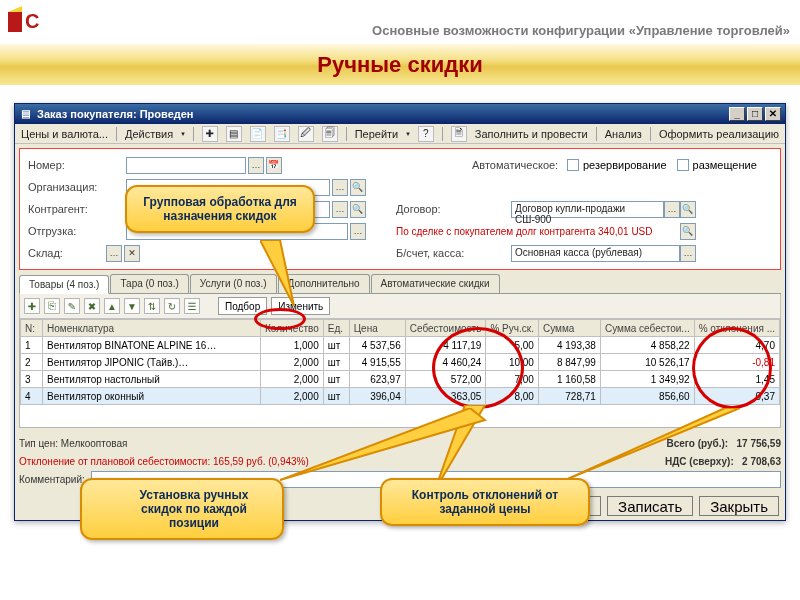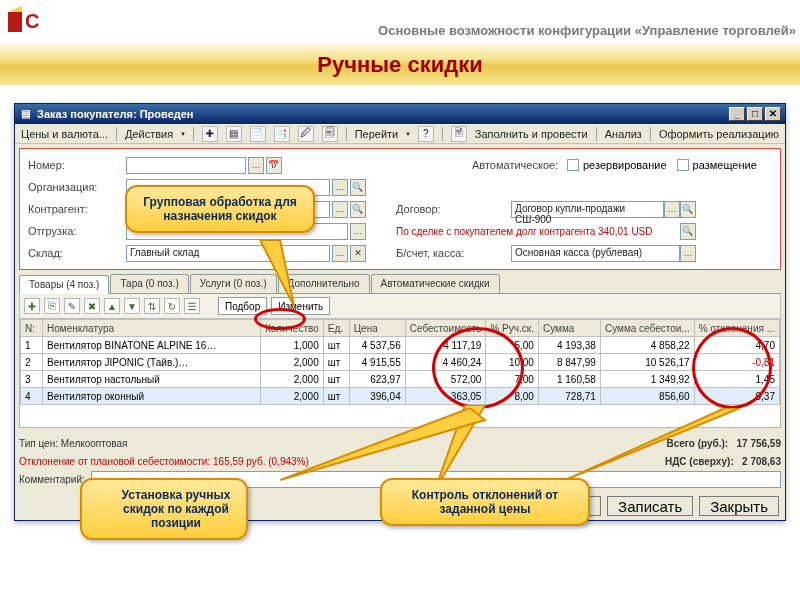--- a/index.html
+++ b/index.html
@@ -11,21 +11,21 @@
     font-size: 11px;
     background: #fff;
     position: relative;
   }
   .logo { position:absolute; top:6px; left:6px; width:46px; height:34px; }
   .header-top {
     height:38px;
     display:flex;
     align-items:flex-end;
     justify-content:flex-end;
-    padding:4px 4px 0 60px;
+    padding:4px 10px 0 60px;
     color:#7a7a7a;
     font-size:13px;
     font-weight:bold;
   }
   .header-band {
     margin-top:6px;
     height:41px;
     background: linear-gradient(#fff9df, #f5df82 40%, #e9c84e 55%, #f8e896);
     display:flex; align-items:center; justify-content:center;
   }
@@ -248,21 +248,20 @@
           <div class="pick">…</div>
         </div>
         <div class="rcol">
           <span class="warn">По сделке с покупателем долг контрагента 340,01 USD</span>
           <div class="pick" style="margin-left:auto;">🔍</div>
         </div>
       </div>
       <div class="form-row">
         <div class="lbl">Склад:</div>
         <div class="fld" style="max-width:260px;">
-          <div class="input">Главный склад</div>
           <div class="pick">…</div>
           <div class="pick">✕</div>
         </div>
         <div class="rcol">
           <div class="rlbl">Б/счет, касса:</div>
           <div class="input">Основная касса (рублевая)</div>
           <div class="pick">…</div>
         </div>
       </div>
     </div>
@@ -400,21 +399,21 @@
     <path d="M0 0 L20 0 L34 66 Z" fill="#ffcf3f" stroke="#d98c00" stroke-width="2"></path>
   </svg>
 
 <div class="circle" style="top:308px; left:254px; width:52px; height:22px;"></div>
 <div class="circle" style="top:327px; left:432px; width:92px; height:82px;"></div>
 <div class="circle" style="top:327px; left:692px; width:80px; height:82px;"></div>
 
 <svg class="tail" style="top:405px; left:435px;" width="120" height="90">
     <path d="M30 0 L50 0 L0 85 Z" fill="#ffcf3f" stroke="#d98c00" stroke-width="2" transform="translate(-230,0) scale(1,1) translate(230,0)"></path>
   </svg>
-<div class="callout" style="top:478px; left:80px; width:168px;padding-left:36px;">Установка ручных скидок по каждой позиции</div>
+<div class="callout" style="top:478px; left:80px; width:204px;padding-left:36px;">Установка ручных скидок по каждой позиции</div>
 <svg class="tail" style="top:408px; left:280px;" width="210" height="80">
     <path d="M190 0 L205 12 L0 72 Z" fill="#ffcf3f" stroke="#d98c00" stroke-width="2"></path>
   </svg>
 
 <div class="callout" style="top:478px; left:380px; width:210px;">Контроль отклонений от заданной цены</div>
 <svg class="tail" style="top:408px; left:565px;" width="180" height="80">
     <path d="M160 0 L175 0 L0 72 Z" fill="#ffcf3f" stroke="#d98c00" stroke-width="2"></path>
   </svg>
 
 </body></html>

